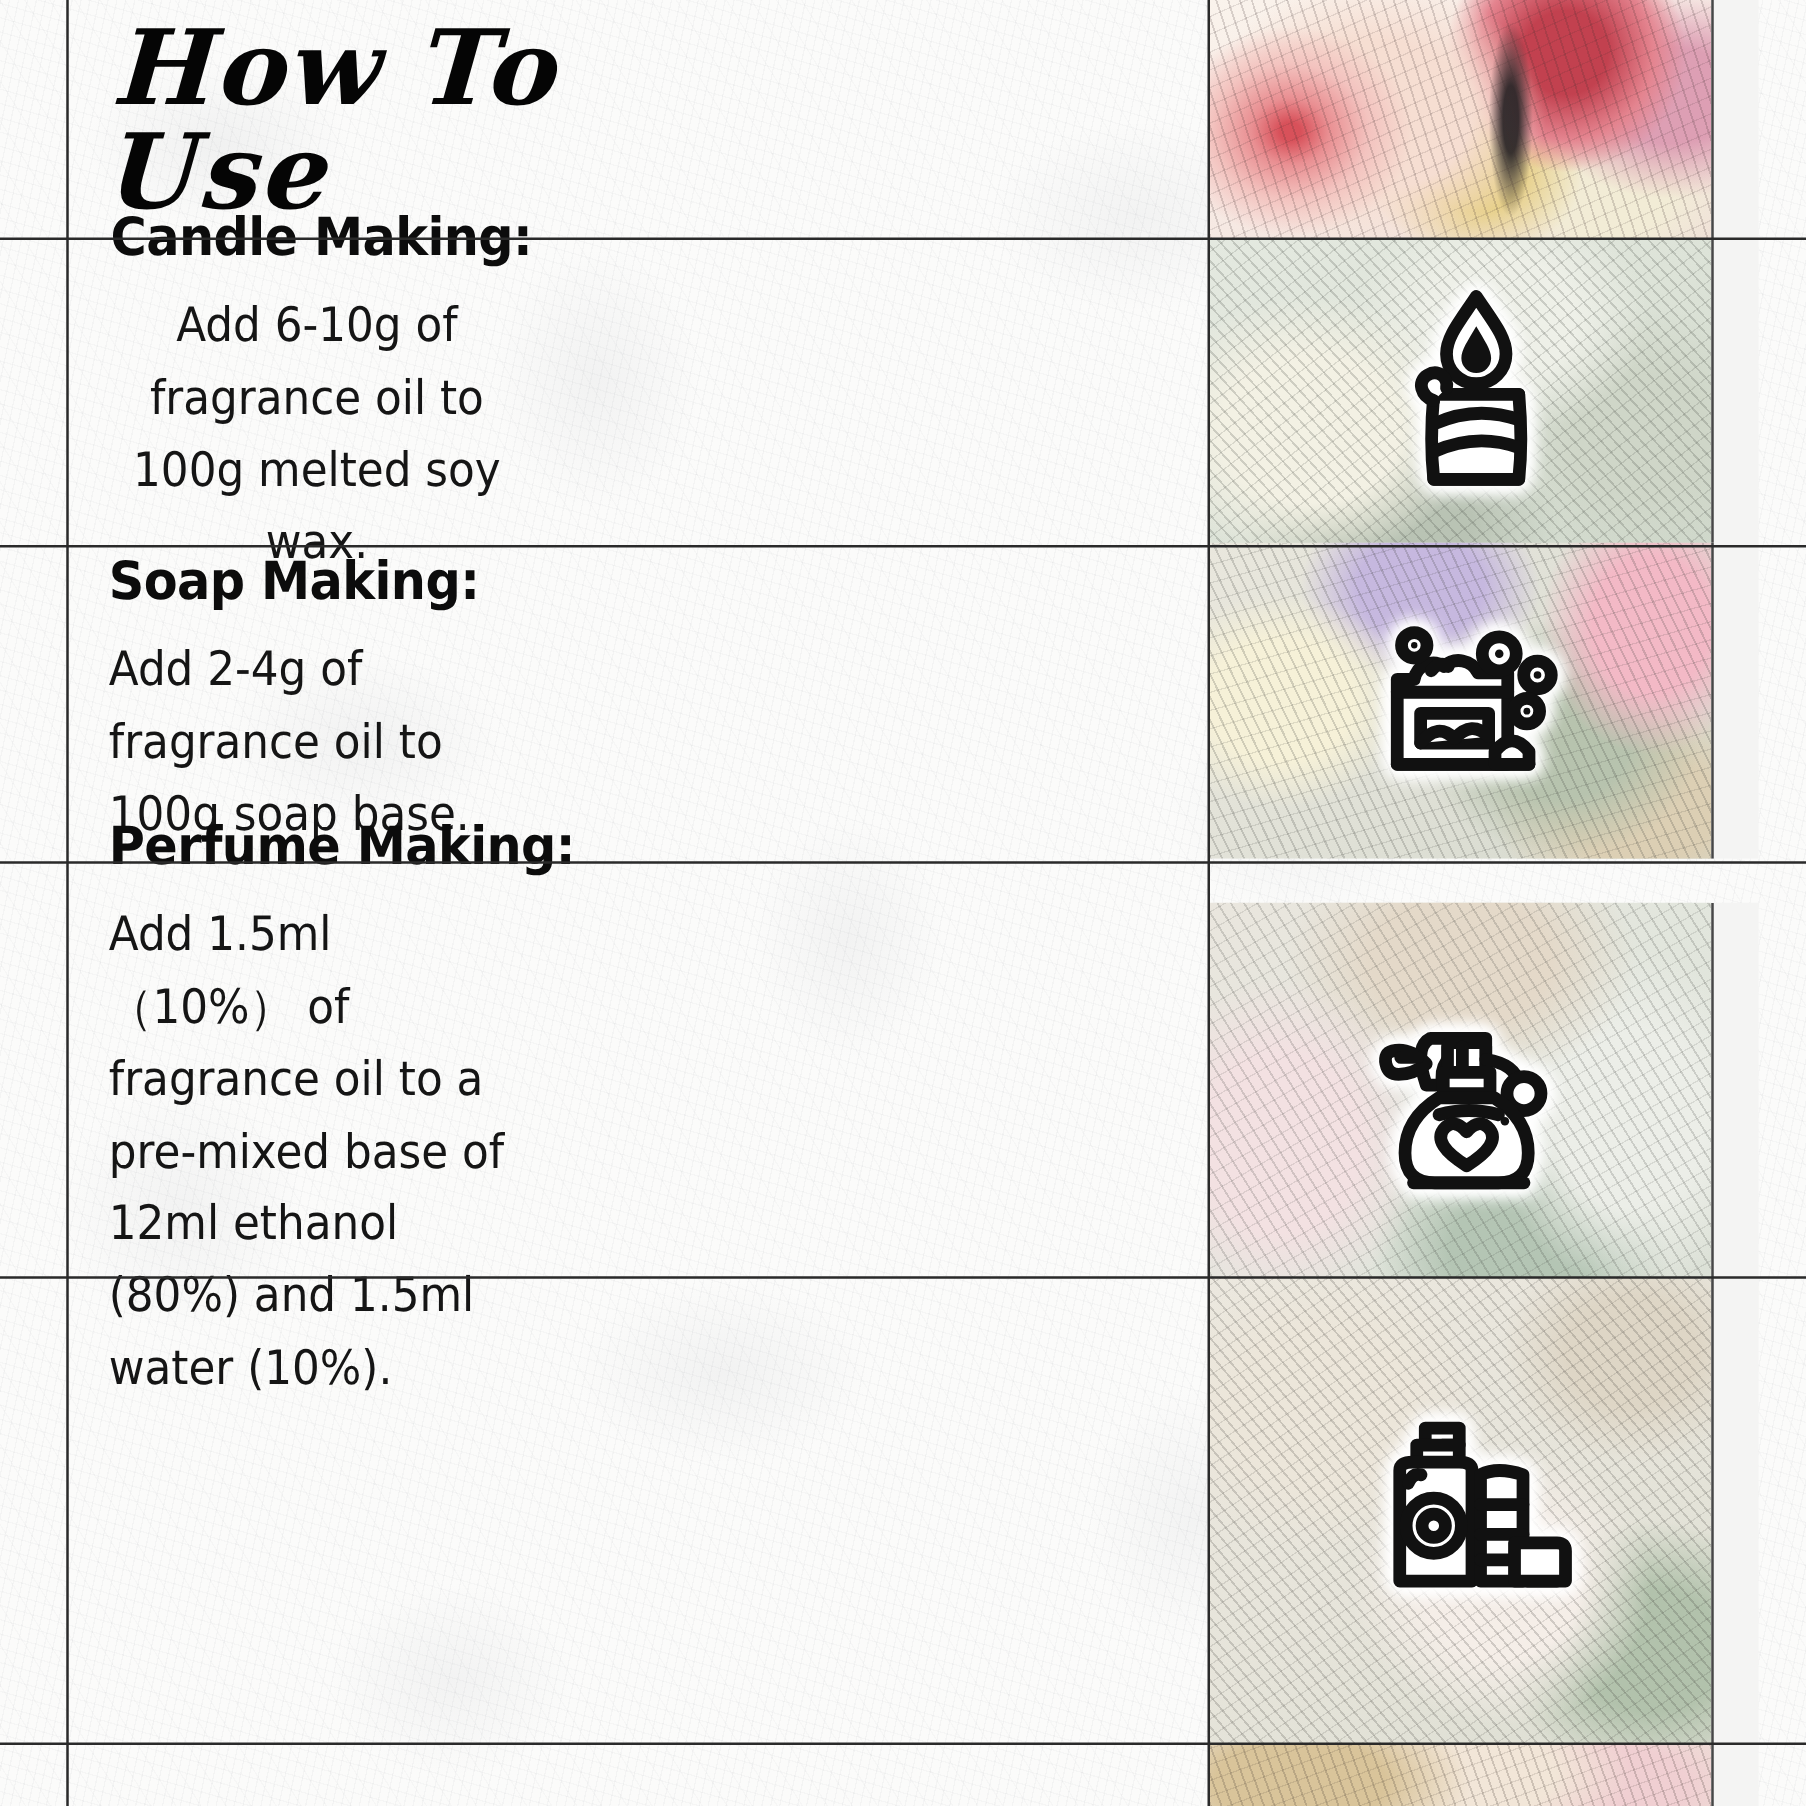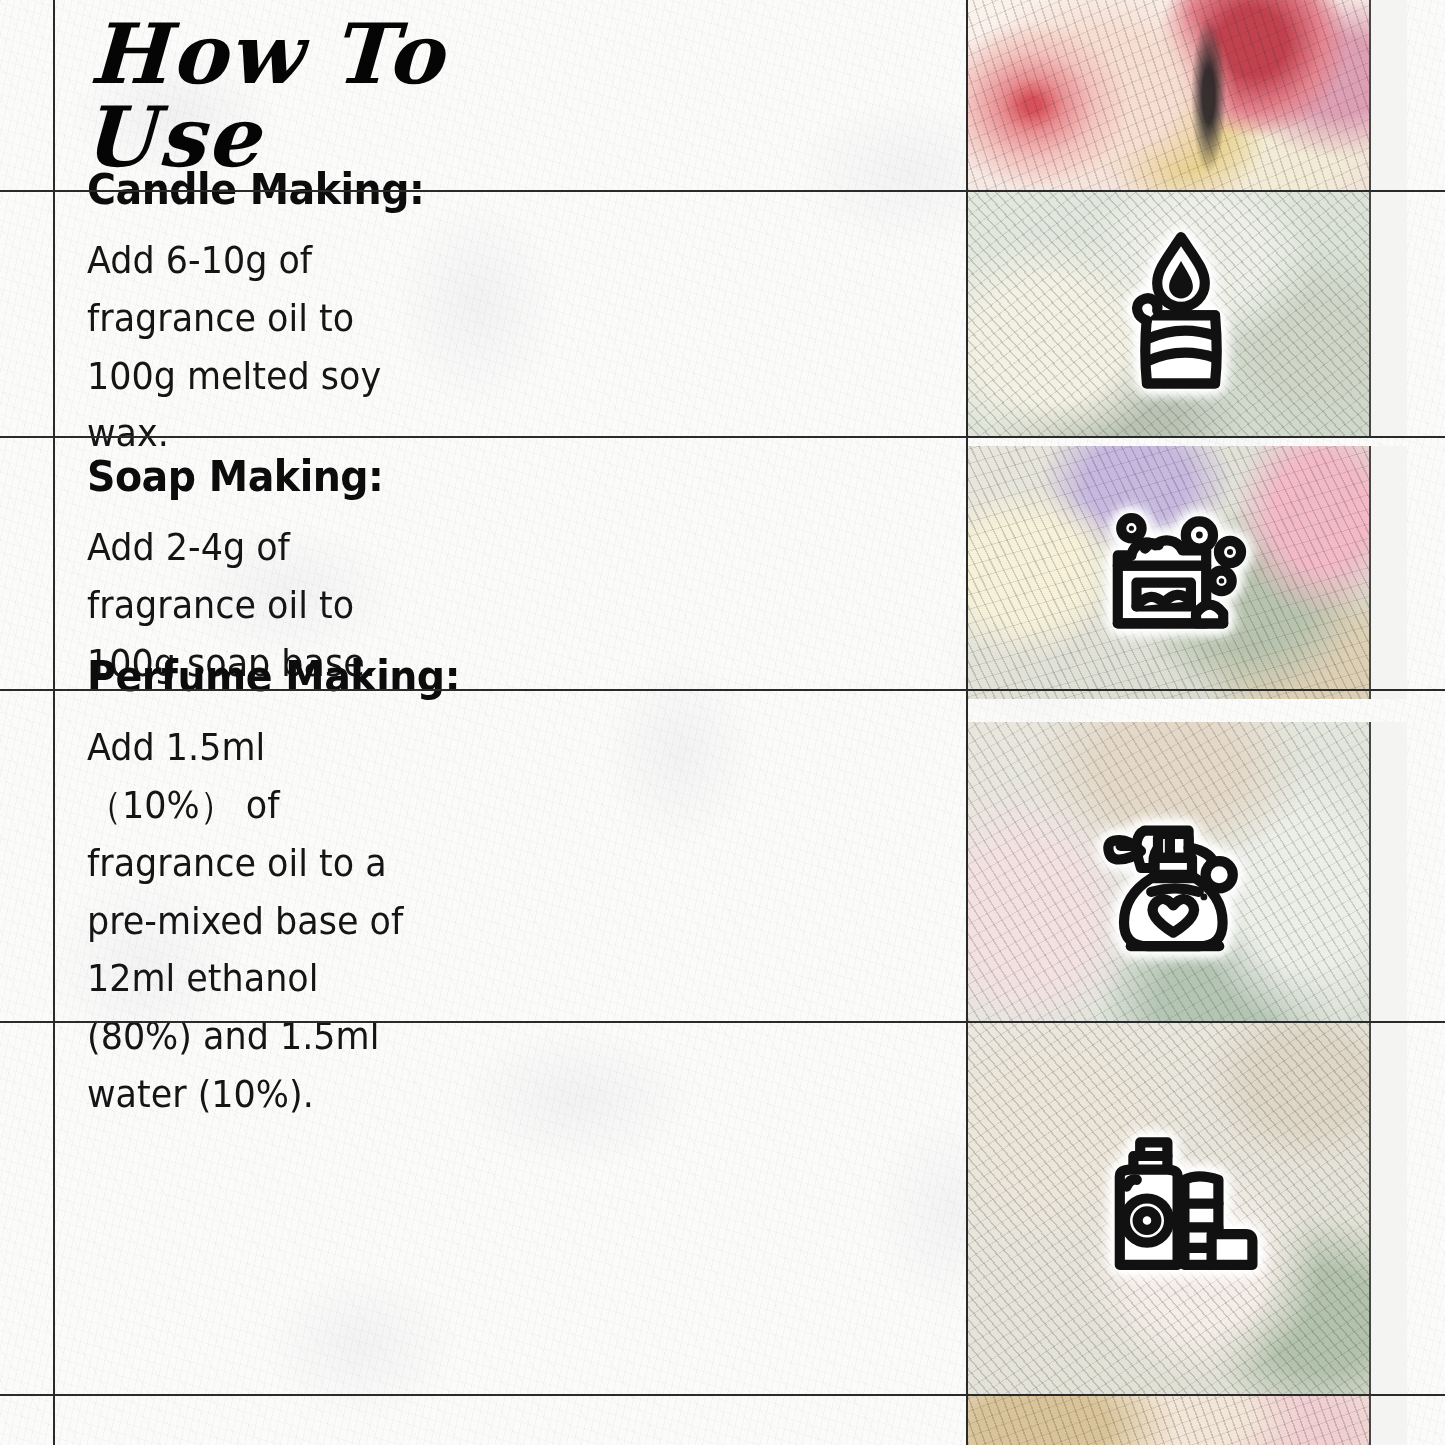--- a/index.html
+++ b/index.html
@@ -220,21 +220,21 @@
     <div class="title">How To Use</div>
   </div>
   <div class="imgcell">
     <div class="art art-roses">
       <div class="canvas"></div>
       <div class="edge"></div>
     </div>
   </div>
 </div>
 
-<div class="row" style="top:191px;height:246px;">
+<div class="row" style="top:191px;height:246px;text-align:center;">
   <div class="textcell">
     <div class="heading">Candle Making:</div>
     <div class="body">Add 6-10g of fragrance oil to 100g melted soy wax.</div>
   </div>
   <div class="imgcell">
     <div class="art art-candle">
       <div class="canvas"></div>
       <div class="edge"></div>
       <div class="icon" style="left:128px;top:36px;">
         <svg viewBox="0 0 100 100" fill="none" stroke="#111" stroke-width="6" stroke-linecap="round" stroke-linejoin="round">
@@ -244,21 +244,21 @@
           <path d="M30 52 q-2 22 0 40 h40 q2 -18 0 -40 Z" fill="#fff"></path>
           <path d="M30 55 c-6 -2 -8 -9 -3 -12 5 -3 10 1 9 6" fill="#fff"></path>
           <path d="M30 66 q20 -9 40 -2"></path>
           <path d="M30 79 q20 -9 40 -2"></path>
         </svg>
       </div>
     </div>
   </div>
 </div>
 
-<div class="row" style="top:446px;height:253px;">
+<div class="row" style="top:434px;height:253px;">
   <div class="textcell">
     <div class="heading">Soap Making:</div>
     <div class="body">Add 2-4g of fragrance oil to 100g soap base.</div>
   </div>
   <div class="imgcell">
     <div class="art art-soap">
       <div class="canvas"></div>
       <div class="edge"></div>
       <div class="icon" style="left:126px;top:38px;">
         <svg viewBox="0 0 100 100" fill="none" stroke="#111" stroke-width="6" stroke-linecap="round" stroke-linejoin="round">

